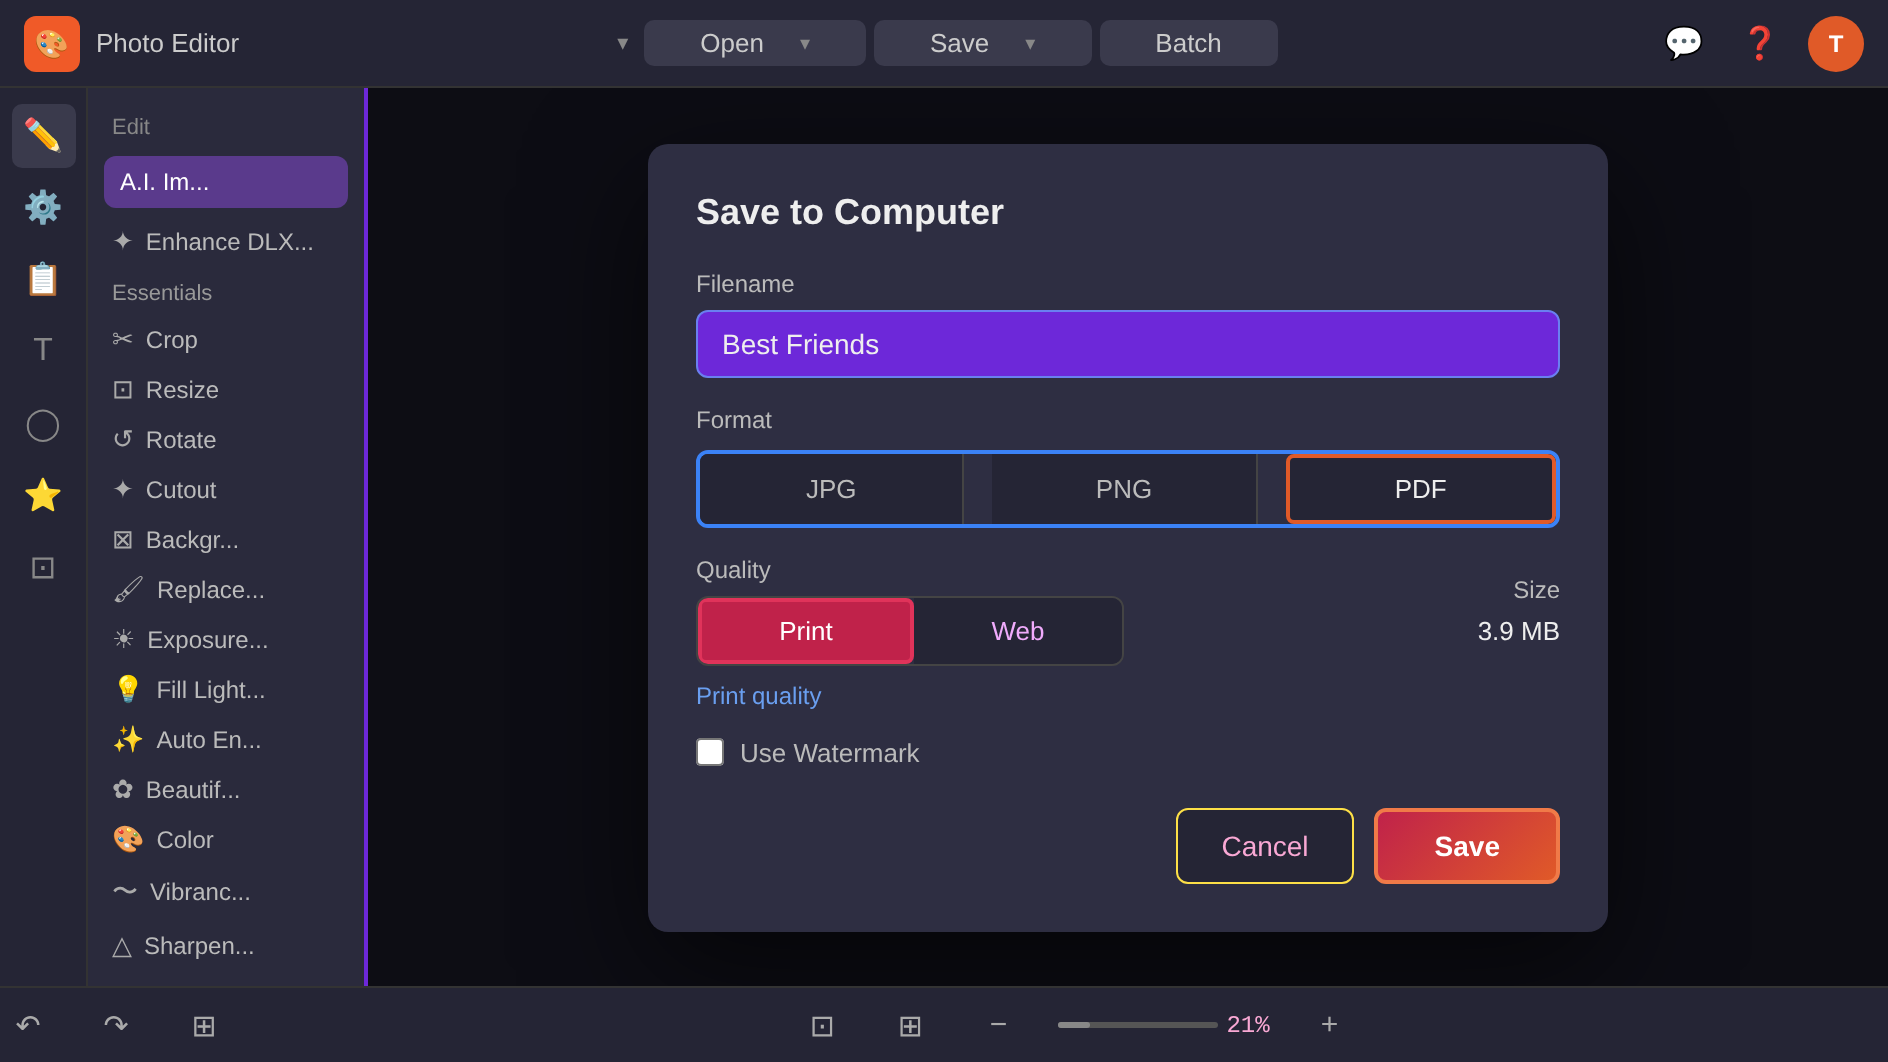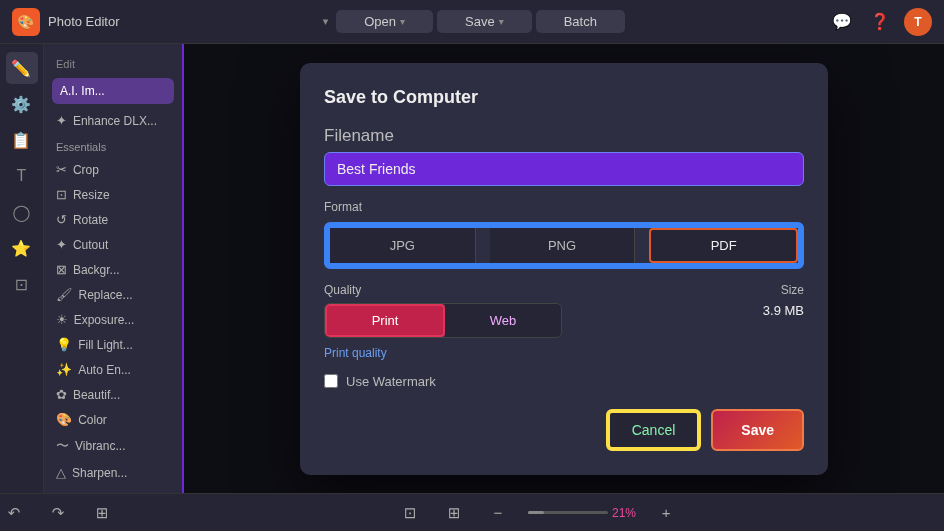--- a/index.html
+++ b/index.html
@@ -49,21 +49,21 @@
     .top-btn {
       background: #3a3a4c;
       border: none;
       border-radius: 5px;
       color: #ccc;
       font-size: 13px;
       padding: 4px 28px;
       cursor: pointer;
       display: flex;
       align-items: center;
-      gap: 4px;
+      gap: 18px;
     }
     .top-btn .chevron { font-size: 10px; color: #888; }
     .top-bar-right {
       display: flex;
       align-items: center;
       gap: 10px;
     }
     .top-icon-btn {
       background: none;
       border: none;
@@ -242,54 +242,55 @@
       color: #aaa;
       font-size: 15px;
       cursor: pointer;
       width: 28px;
       height: 28px;
       display: flex;
       align-items: center;
       justify-content: center;
     }
     .zoom-info {
-      color: #ec4899;
+      color: #f9a8d4;
       font-size: 12px;
       display: flex;
       align-items: center;
       gap: 4px;
+      font-family: Liberation Mono, monospace;
     }
 
     
     .modal-overlay {
       position: absolute;
       top: 0; left: 0; right: 0; bottom: 0;
       background: rgba(0,0,0,0.5);
       display: flex;
       align-items: center;
       justify-content: center;
       z-index: 100;
     }
     .modal {
       background: #2e2e42;
       border-radius: 10px;
-      width: 528px;
+      width: 480px;
       padding: 24px;
       position: relative;
       box-shadow: 0 20px 60px rgba(0,0,0,0.6);
     }
     .modal-title {
       color: #eee;
       font-size: 18px;
       font-weight: 600;
       margin-bottom: 18px;
     }
     .modal-field-label {
       color: #bbb;
-      font-size: 17px;
+      font-size: 12px;
       margin-bottom: 6px;
     }
     .modal-input {
       width: 100%;
       background: #6d28d9;
       border: 1.5px solid #6a7ff0;
       border-radius: 6px;
       color: #eee;
       font-size: 14px;
       padding: 8px 12px;
@@ -298,21 +299,21 @@
     }
     .format-label {
       color: #bbb;
       font-size: 12px;
       margin-bottom: 8px;
     }
     .format-row {
       display: flex;
       gap: 14px;
       margin-bottom: 14px;
-      border: 6px solid #3b82f6;
+      border: 2px solid #3b82f6;
       border-radius: 6px;
       overflow: hidden;
     }
     .format-btn {
       flex: 1;
       background: #252535;
       border: none;
       color: #bbb;
       font-size: 13px;
       padding: 8px;
@@ -323,21 +324,21 @@
     .format-btn.active {
       background: #252535;
       color: #eee;
       border: 2px solid #e05a28;
       border-radius: 4px;
     }
     .quality-size-row {
       display: flex;
       gap: 4px;
       margin-bottom: 8px;
-      align-items: flex-start;
+      align-items: center;
     }
     .quality-col { flex: 1; }
     .size-col { flex: 1; text-align: right; }
     .quality-label {
       color: #bbb;
       font-size: 12px;
       margin-bottom: 6px;
     }
     .size-label {
       color: #bbb;
@@ -397,23 +398,23 @@
       color: #bbb;
       font-size: 13px;
     }
     .modal-footer {
       display: flex;
       justify-content: flex-end;
       gap: 10px;
     }
     .cancel-btn {
       background: #252535;
-      border: 4px solid #fde047;
+      border: 1px solid #fde047;
       border-radius: 6px;
-      color: #86efac;
+      color: #f9a8d4;
       font-size: 14px;
       padding: 9px 22px;
       cursor: pointer;
     }
     .save-btn {
       background: linear-gradient(135deg, #c0224a, #e05a28);
       border: none;
       border-radius: 6px;
       color: #fff;
       font-size: 14px;

